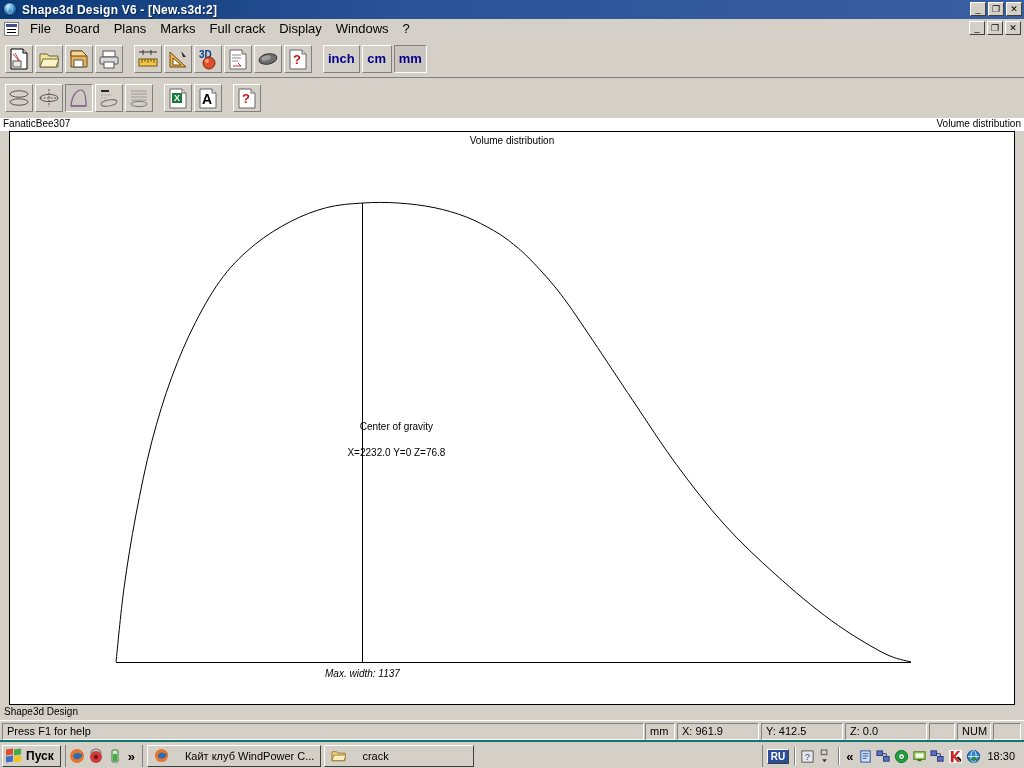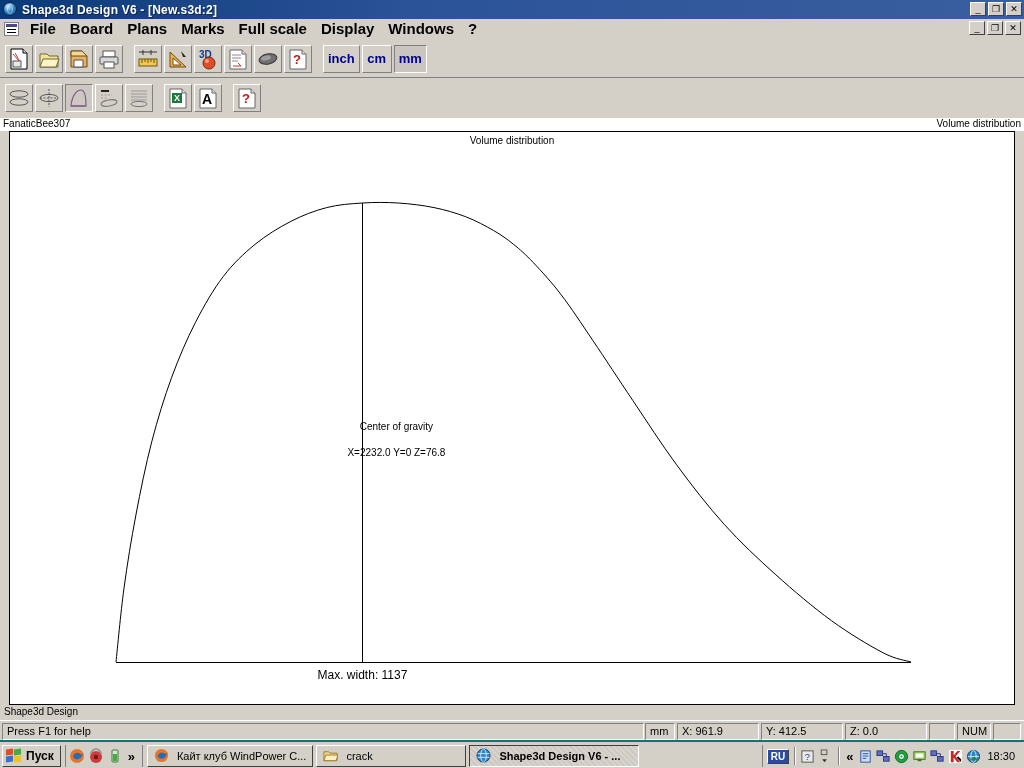--- a/index.html
+++ b/index.html
@@ -52,21 +52,21 @@
     background:#fff;border:1px solid #808080;box-sizing:border-box;position:relative;
   }
   .mdi-icon:before{
     content:"";position:absolute;left:1px;top:1px;right:1px;height:3px;background:#4a4a8a;
   }
   .mdi-icon:after{
     content:"";position:absolute;left:2px;top:6px;right:2px;height:1px;
     background:#000;box-shadow:0 3px 0 #000;
   }
   .menuitem{
-    padding:2px 7px;font-size:15px;color:#000;cursor:default;white-space:nowrap;font-weight:bold;
+    padding:2px 7px;font-size:13px;color:#000;cursor:default;white-space:nowrap;
   }
   .mdi-ctrls{position:absolute;right:3px;top:2px;display:flex;gap:2px;}
 
   
   .toolbar{
     position:absolute;left:0;width:1024px;background:#d4d0c8;
     border-bottom:1px solid #808080;box-shadow:0 1px 0 #fff;
   }
   .tb1{top:40px;height:37px;}
   .tb2{top:78px;height:40px;}
@@ -103,22 +103,23 @@
   }
   .chart-title{
     position:absolute;left:0;right:0;top:3px;text-align:center;
     font-size:10px;color:#000;
   }
   .cog-label{
     position:absolute;font-size:10px;color:#000;white-space:nowrap;
     transform:translateX(-50%);
   }
   .maxw-label{
-    position:absolute;font-size:12px;color:#000;white-space:nowrap;
+    position:absolute;font-size:10px;color:#000;white-space:nowrap;
     transform:translateX(-50%);
+    font-style:italic;
   }
 
   
   .underbar{
     position:absolute;left:0;top:706px;width:1024px;height:14px;
     background:#d4d0c8;font-size:10px;color:#000;padding-left:44px;
   }
   .underbar span{position:absolute;left:4px;top:0px;}
 
   
@@ -153,21 +154,21 @@
   .winlogo i:nth-child(2){left:8px;top:0;background:#49a942;transform:skewY(-8deg);}
   .winlogo i:nth-child(3){left:0;top:7px;background:#3f6fc7;transform:skewY(-8deg);}
   .winlogo i:nth-child(4){left:8px;top:7px;background:#f2c31c;transform:skewY(-8deg);}
   .ql{display:flex;align-items:center;gap:3px;padding:0 3px;border-left:1px solid #808080;
       margin-left:2px;height:22px;}
   .ql .icn{width:16px;height:16px;position:relative;}
   .ql-chev{font-size:13px;color:#000;font-weight:bold;padding:0 2px;cursor:default;}
   .tasks{display:flex;align-items:center;gap:3px;padding-left:4px;flex:1;
          border-left:1px solid #808080;margin-left:2px;height:22px;}
   .taskbtn{
-    height:22px;max-width:250px;min-width:150px;padding:0 6px;display:flex;align-items:center;gap:8px;
+    height:22px;max-width:250px;min-width:150px;padding:0 6px;display:flex;align-items:center;gap:16px;
     background:#d4d0c8;border:1px solid;border-color:#fff #404040 #404040 #fff;
     font-size:11px;color:#000;box-sizing:border-box;cursor:default;overflow:hidden;white-space:nowrap;
   }
   .taskbtn.active{
     border-color:#404040 #fff #fff #404040;font-weight:bold;
     background:repeating-linear-gradient(45deg,#cdc9c2,#cdc9c2 2px,#d8d4cd 2px,#d8d4cd 4px);
   }
   .tray{
     display:flex;align-items:center;gap:3px;height:22px;padding:0 3px 0 4px;
     border-left:1px solid #808080;margin-right:2px;
@@ -202,21 +203,21 @@
         </div>
     </div>
   </div>
 
   <div class="menubar">
     <div class="mdi-icon"></div>
     <div class="menuitem">File</div>
     <div class="menuitem">Board</div>
     <div class="menuitem">Plans</div>
     <div class="menuitem">Marks</div>
-    <div class="menuitem">Full scale</div>
+    <div class="menuitem">Full crack</div>
     <div class="menuitem">Display</div>
     <div class="menuitem">Windows</div>
     <div class="menuitem">?</div>
     <div class="mdi-ctrls">
       <div class="wbtn">
           <span>_</span>
         </div>
       <div class="wbtn">
           <span>❐</span>
         </div>
@@ -459,30 +460,20 @@
       </div>
       <div class="taskbtn">
         <span class="icn">
           <svg width="15" height="15" viewBox="0 0 16 16">
             <path d="M1 4 h5 l1.5 1.5 h7.5 v8 H1 Z" fill="#f3d68a" stroke="#9a7a2a"></path>
             <path d="M1 13.5 l2 -6 h13 l-2 6 Z" fill="#fbeec0" stroke="#9a7a2a"></path>
           </svg>
         </span>
         <span>crack</span>
       </div>
-      <div class="taskbtn active" style="min-width:170px">
-        <span class="icn">
-          <svg width="15" height="15" viewBox="0 0 16 16">
-            <circle cx="8" cy="8" r="7" fill="#2f86c8" stroke="#0d3f73"></circle>
-            <ellipse cx="8" cy="8" rx="3" ry="7" fill="none" stroke="#cfe6ff"></ellipse>
-            <path d="M1.6 6 h12.8 M1.6 10 h12.8" stroke="#cfe6ff"></path>
-          </svg>
-        </span>
-        <span>Shape3d Design V6  - ...</span>
-      </div>
     </div>
 
     <div class="tray">
       <span class="rubox">RU</span>
       <span class="tray-sep"></span>
       <span class="trayicn">
         <svg width="15" height="15" viewBox="0 0 16 16">
           <rect x="2" y="2" width="12" height="12" fill="#e8e8e8" stroke="#555"></rect>
           <text x="5" y="12" font-family="Liberation Sans" font-size="10" fill="#1a3f8f">?</text>
         </svg>

